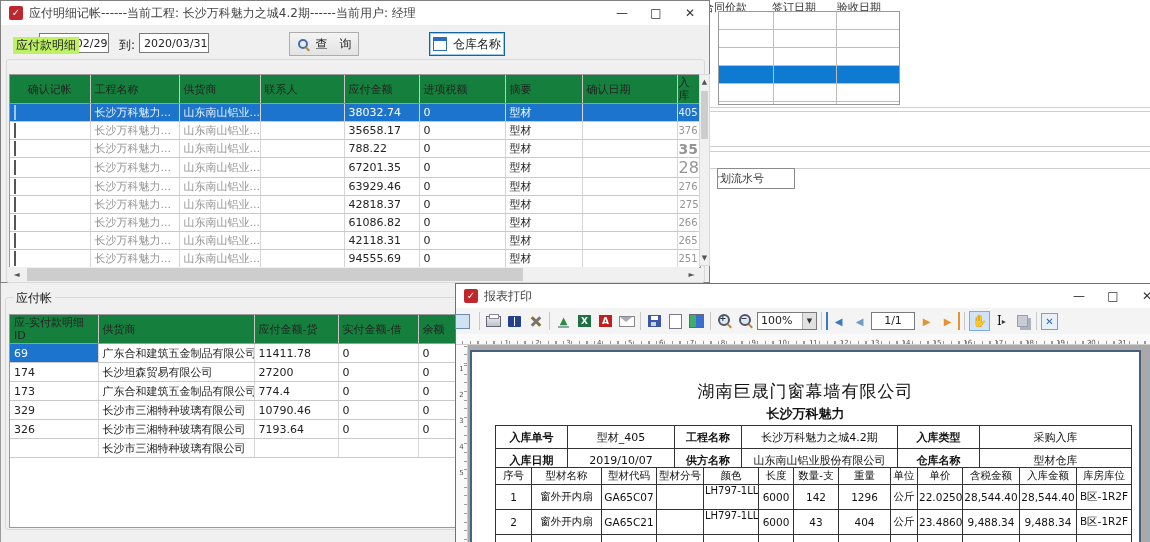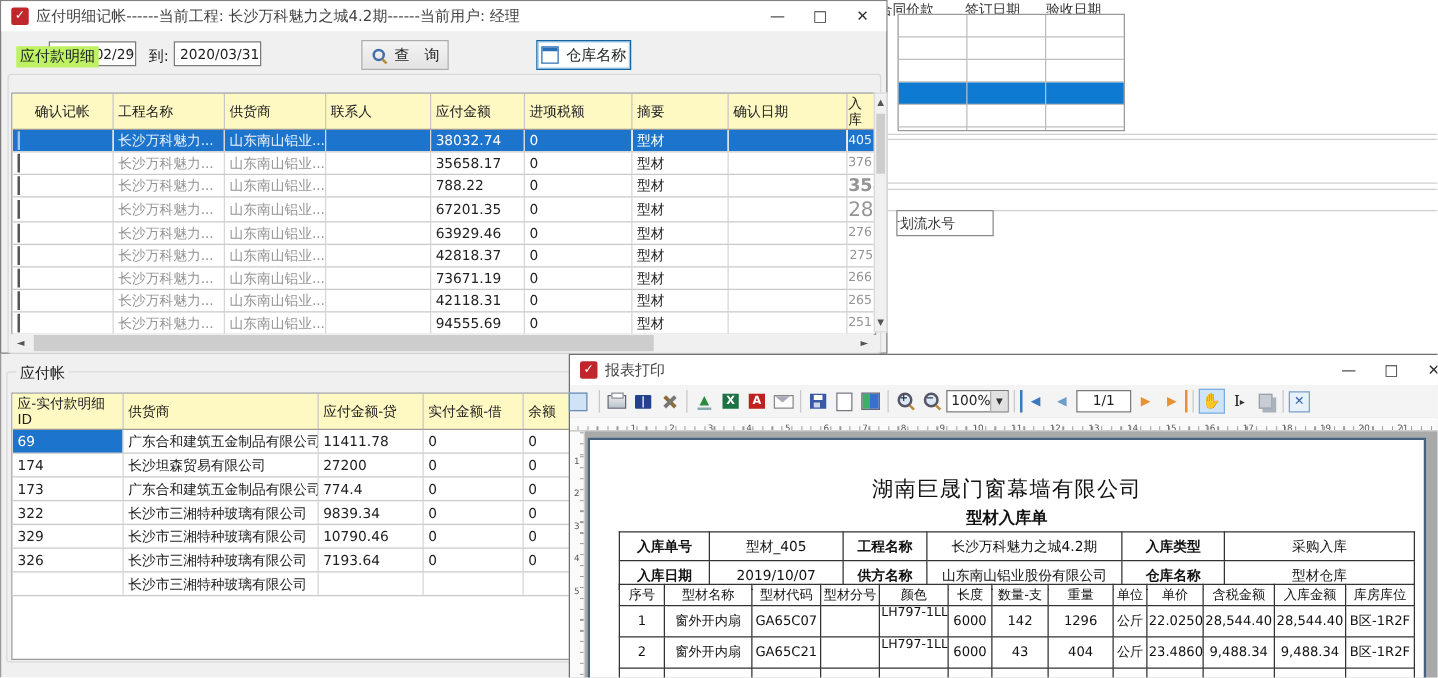--- a/index.html
+++ b/index.html
@@ -19,21 +19,21 @@
              background:#fff;overflow:hidden;font-size:11px;line-height:19px;color:#333;}
   .serialbox span{display:inline-block;margin-left:-9px;white-space:nowrap;}
 
   
   #win-bl{left:0;top:283px;width:458px;height:259px;background:#f0f0f0;z-index:1;border-left:1px solid #9a9a9a;}
   .gb-label{position:absolute;background:#f0f0f0;padding:0 3px;font-size:12px;color:#222;z-index:3;}
   .groupbox{position:absolute;border:1px solid #d9d9d9;border-radius:3px;background:#f0f0f0;}
   .acct-wrap{position:absolute;left:8px;top:31px;width:447px;height:212px;overflow:hidden;background:#fff;border:1px solid #9a9a9a;}
   table.grid{border-collapse:collapse;table-layout:fixed;background:#fff;font-size:11px;}
   table.grid th{font-weight:normal;text-align:left;padding:1px 4px;border-right:1px solid #c6c6c6;
-                border-bottom:1px solid #9a9a9a;background:#fef9c3;color:#222;line-height:13px;}
+                border-bottom:1px solid #9a9a9a;background:#15803d;color:#222;line-height:13px;}
   table.grid td{padding:0 4px;border-right:1px solid #d6d6d6;border-bottom:1px solid #c9c9c9;
                 white-space:nowrap;overflow:hidden;color:#222;}
   #acct-table{width:468px;}
   #acct-table td{height:18px;}
   #acct-table tr.selected td:first-child{background:#1d74cc;color:#fff;}
 
   
   #win-main{left:0;top:0;width:710px;height:283px;background:#f0f0f0;z-index:2;border:1px solid #808080;box-sizing:border-box;}
   .titlebar{position:absolute;left:0;top:0;right:0;height:24px;background:#fff;display:flex;align-items:center;}
   .app-ico{width:14px;height:14px;background:#c0272d;border-radius:2px;margin:0 6px 0 8px;flex:0 0 auto;
@@ -94,21 +94,21 @@
   .tb-save{width:13px;height:12px;background:#3a57a8;position:relative;}
   .tb-save::before{content:"";position:absolute;left:3px;top:1px;width:7px;height:4px;background:#fff;}
   .tb-save::after{content:"";position:absolute;left:3px;bottom:1px;width:5px;height:4px;background:#ccd5e8;}
   .tb-doc{width:11px;height:13px;background:#fff;border:1px solid #778;}
   .tb-grid3{width:13px;height:12px;background:linear-gradient(90deg,#3fae6a 0 6px,#3a6fd0 6px);border:1px solid #667;}
   .tb-zoom{position:relative;width:16px;height:16px;}
   .tb-zoom::before{content:"";position:absolute;left:1px;top:1px;width:8px;height:8px;border:2px solid #556;
                    border-radius:50%;background:#dce8f4;}
   .tb-zoom::after{content:"";position:absolute;right:1px;bottom:2px;width:5px;height:2px;background:#b58a3a;transform:rotate(45deg);}
   .tb-zoom span{position:absolute;left:3px;top:1px;font-size:8px;font-weight:bold;color:#234;z-index:1;}
-  .zoom-select{width:50px;height:18px;background:#fff;border:1px solid #7a7a7a;position:relative;
+  .zoom-select{width:60px;height:18px;background:#fff;border:1px solid #7a7a7a;position:relative;
                font-size:11px;line-height:16px;padding-left:3px;box-sizing:border-box;flex:0 0 auto;}
   .zoom-select .dd{position:absolute;right:0;top:0;width:13px;height:16px;background:#e1e1e1;border-left:1px solid #adadad;
                    font-size:7px;text-align:center;line-height:16px;color:#333;}
   .nav{font-size:10px;flex:0 0 auto;}
   .nav.first{color:#3a7bbf;border-left:2px solid #3a7bbf;padding-left:1px;}
   .nav.prev{color:#6f9cc9;}
   .nav.next{color:#e6922e;}
   .nav.last{color:#e6922e;border-right:2px solid #e6922e;padding-right:1px;}
   .page-field{width:44px;height:18px;background:#fff;border:1px solid #7a7a7a;font-size:11px;line-height:16px;
               text-align:center;box-sizing:border-box;flex:0 0 auto;}
@@ -210,27 +210,20 @@
 
           <tr>
             <td>173</td>
             <td>广东合和建筑五金制品有限公司</td>
             <td>774.4</td>
             <td>0</td>
             <td>0</td>
           </tr>
 
 
-          <tr>
-            <td>322</td>
-            <td>长沙市三湘特种玻璃有限公司</td>
-            <td>9839.34</td>
-            <td>0</td>
-            <td>0</td>
-          </tr>
 
           <tr>
             <td>329</td>
             <td>长沙市三湘特种玻璃有限公司</td>
             <td>10790.46</td>
             <td>0</td>
             <td>0</td>
           </tr>
 
 
@@ -385,21 +378,21 @@
             <td>型材</td>
             <td></td>
             <td class="entry" style="padding:0 2px;font-size:10px;">275</td>
           </tr>
 
           <tr>
             <td><span class="cb"></span></td>
             <td class="dim">长沙万科魅力...</td>
             <td class="dim">山东南山铝业...</td>
             <td></td>
-            <td>73671.19</td>
+            <td>61086.82</td>
             <td>0</td>
             <td>型材</td>
             <td></td>
             <td class="entry" style="padding:0 1px;font-size:10px;">266</td>
           </tr>
 
           <tr>
             <td><span class="cb"></span></td>
             <td class="dim">长沙万科魅力...</td>
             <td class="dim">山东南山铝业...</td>
@@ -534,21 +527,21 @@
     <div class="vruler">
 
     <span class="vrnum">1</span>
         <span class="vrnum">2</span>
         <span class="vrnum">3</span>
         <span class="vrnum">4</span>
         <span class="vrnum">5</span>
       </div>
     <div class="page">
       <div class="rp-company">湖南巨晟门窗幕墙有限公司</div>
-      <div class="rp-doctitle">型材入库单</div>
+      <div class="rp-doctitle">长沙万科魅力</div>
 
       <table class="rpt" id="rp-info">
         <colgroup>
             <col style="width:72px">
             <col style="width:107px">
             <col style="width:67px">
             <col style="width:156px">
             <col style="width:82px">
             <col style="width:152px">
           </colgroup>

